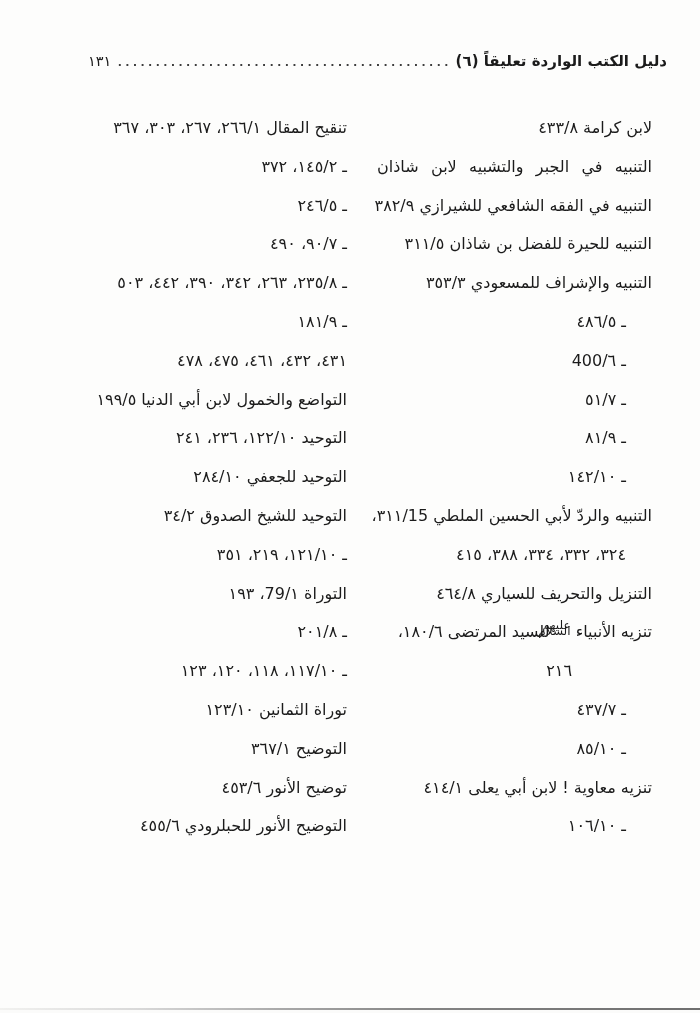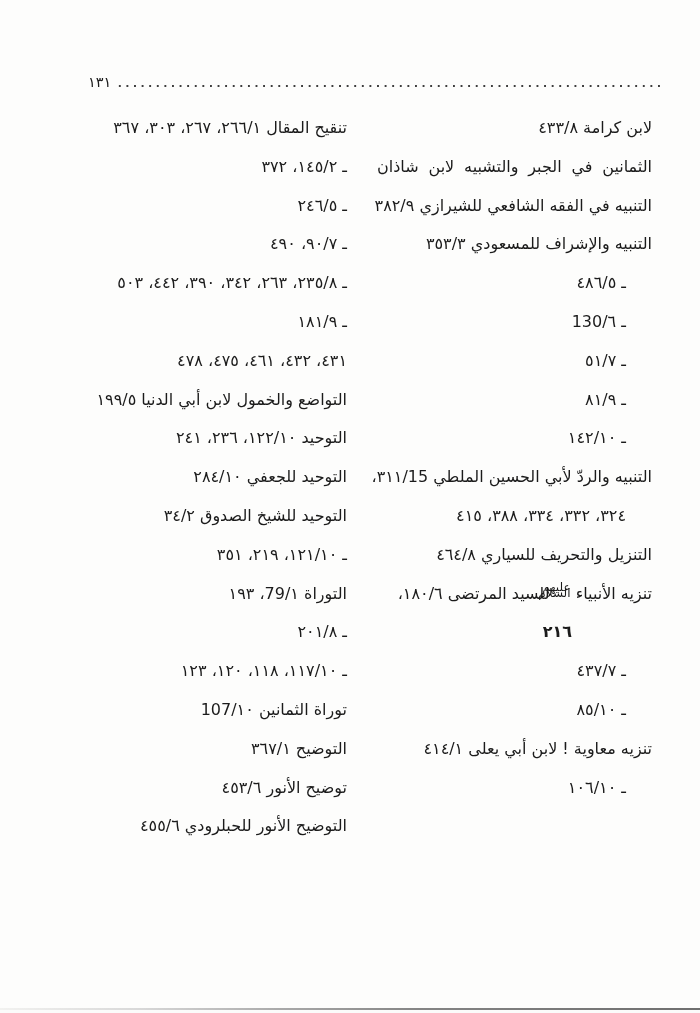--- a/index.html
+++ b/index.html
@@ -39,21 +39,20 @@
     margin: 0 5px 4px 5px;
     background-image: radial-gradient(circle, #3d3d3d 1.05px, rgba(0,0,0,0) 1.5px);
     background-size: 7.6px 6px;
     background-repeat: repeat-x;
     background-position: 0 50%;
   }
   .header .pagenum {
     font-size: 14.5px;
     line-height: 22px;
     white-space: nowrap;
-    margin-top: 21px;
   }
   
   .columns {
     position: absolute;
     top: 109px;
     right: 48px;
     left: 37px;
     display: flex;
     direction: rtl;
     gap: 30px;
@@ -68,21 +67,21 @@
     text-align: right;
     white-space: nowrap;
     direction: rtl;
   }
   .line.justify {
     white-space: normal;
     text-align: justify;
     text-align-last: justify;
   }
   .line.indent1 { padding-right: 26px; }
-  .line.indent2 { padding-right: 80px; font-weight: bold; }
+  .line.indent2 { padding-right: 80px; }
   .honorific {
     display: inline-block;
     width: 16px;
     font-size: 12px;
     line-height: 6px;
     text-align: center;
     vertical-align: -2px;
     white-space: normal;
     transform: translateY(-4px);
     letter-spacing: 0;
@@ -100,32 +99,34 @@
     height: 3px;
     background: #fbfbfa;
   }
 </style>
 </head>
 <body>
 
 <div class="page">
 
   <div class="header">
+    <span class="title">دليل الكتب الواردة تعليقاً (٦)</span>
     <span class="leader"></span>
     <span class="pagenum">١٣١</span>
   </div>
 
   <div class="columns">
     <div class="col col-right" id="col-right">
         <div class="line">لابن كرامة ٤٣٣/٨</div>
-        <div class="line justify">الثمانين في الجبر والتشبيه لابن شاذان</div>
+        <div class="line justify">التنبيه في الجبر والتشبيه لابن شاذان</div>
         <div class="line">التنبيه في الفقه الشافعي للشيرازي ٣٨٢/٩</div>
+        <div class="line">التنبيه للحيرة للفضل بن شاذان ٣١١/٥</div>
         <div class="line">التنبيه والإشراف للمسعودي ٣٥٣/٣</div>
         <div class="line indent1">ـ ٤٨٦/٥</div>
-        <div class="line indent1">ـ 130/٦</div>
+        <div class="line indent1">ـ 400/٦</div>
         <div class="line indent1">ـ ٥١/٧</div>
         <div class="line indent1">ـ ٨١/٩</div>
         <div class="line indent1">ـ ١٤٢/١٠</div>
         <div class="line">التنبيه والردّ لأبي الحسين الملطي ٣١١/15،</div>
         <div class="line indent1">٣٢٤، ٣٣٢، ٣٣٤، ٣٨٨، ٤١٥</div>
         <div class="line">التنزيل والتحريف للسياري ٤٦٤/٨</div>
         <div class="line"><span>تنزيه الأنبياء </span><span class="honorific">عليهم السلام</span><span> للسيد المرتضى ١٨٠/٦،</span></div>
         <div class="line indent2">٢١٦</div>
         <div class="line indent1">ـ ٤٣٧/٧</div>
         <div class="line indent1">ـ ٨٥/١٠</div>
@@ -141,21 +142,21 @@
         <div class="line">ـ ١٨١/٩</div>
         <div class="line">٤٣١، ٤٣٢، ٤٦١، ٤٧٥، ٤٧٨</div>
         <div class="line">التواضع والخمول لابن أبي الدنيا ١٩٩/٥</div>
         <div class="line">التوحيد ١٢٢/١٠، ٢٣٦، ٢٤١</div>
         <div class="line">التوحيد للجعفي ٢٨٤/١٠</div>
         <div class="line">التوحيد للشيخ الصدوق ٣٤/٢</div>
         <div class="line">ـ ١٢١/١٠، ٢١٩، ٣٥١</div>
         <div class="line">التوراة 79/١، ١٩٣</div>
         <div class="line">ـ ٢٠١/٨</div>
         <div class="line">ـ ١١٧/١٠، ١١٨، ١٢٠، ١٢٣</div>
-        <div class="line">توراة الثمانين 107/١٠</div>
+        <div class="line">توراة الثمانين ١٢٣/١٠</div>
         <div class="line">التوضيح ٣٦٧/١</div>
         <div class="line">توضيح الأنور ٤٥٣/٦</div>
         <div class="line">التوضيح الأنور للحبلرودي ٤٥٥/٦</div>
       </div>
   </div>
 
   <div class="scan-bottom-fade"></div>
   <div class="scan-bottom-edge"></div>
 
 </div>

